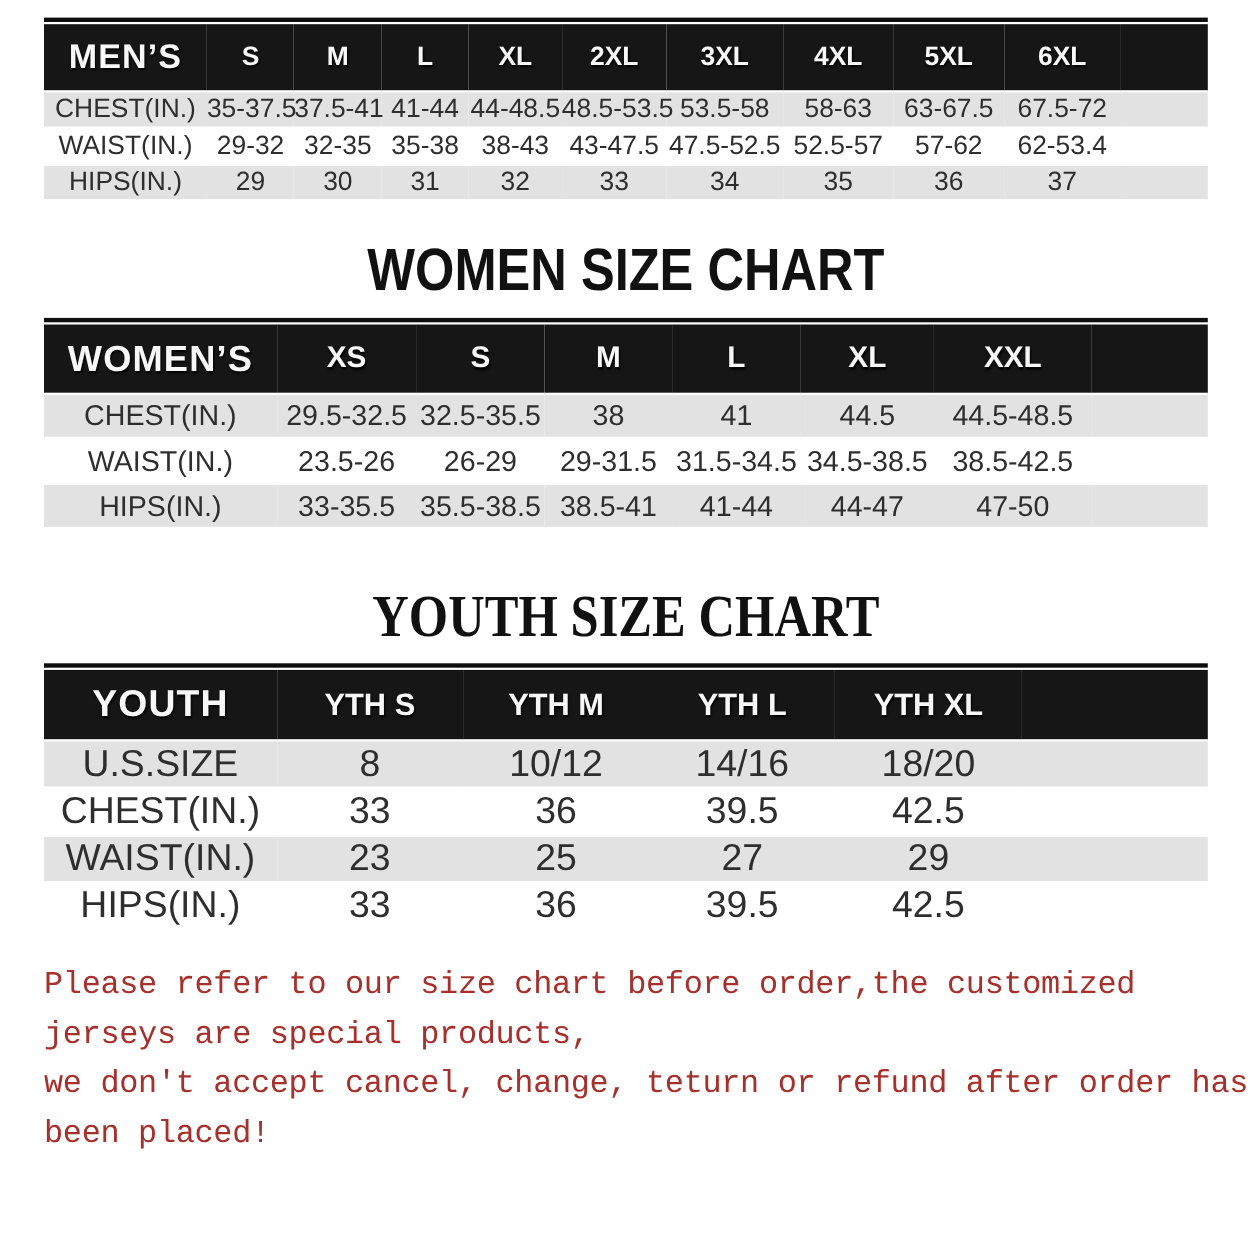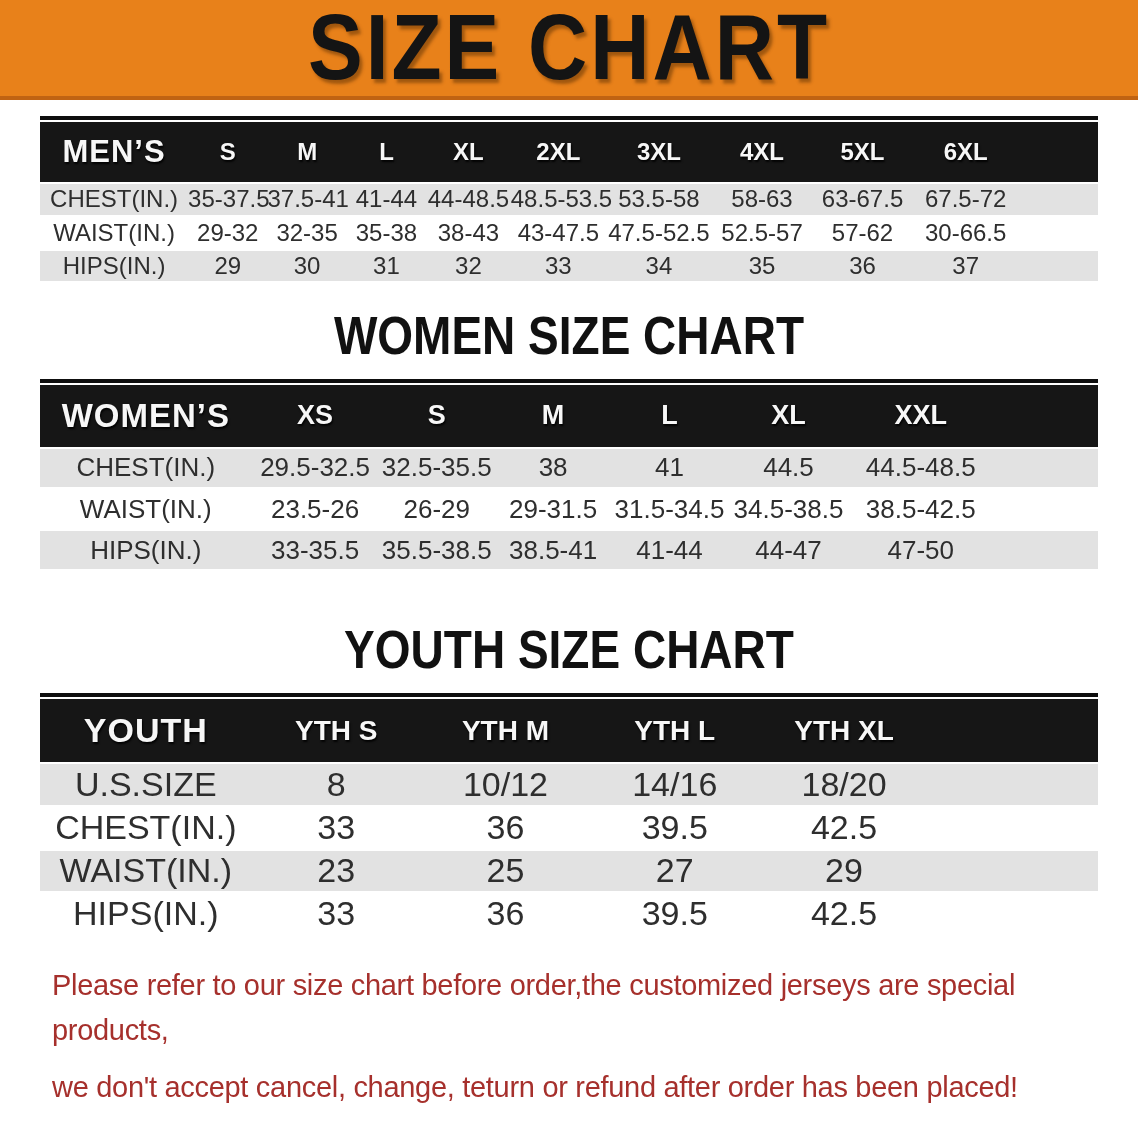--- a/index.html
+++ b/index.html
@@ -32,22 +32,22 @@
   }
   
   .section-heading{
     margin:0;text-align:center;color:var(--heading-text);
   }
   .condensed{
     display:inline-block;font-weight:bold;font-size:46px;line-height:1.2;
     transform:scaleY(1.18);letter-spacing:0px;white-space:nowrap;
   }
   .heading-man{margin-top:22px;}
-  .heading-women{margin-top:24px;}
-  .heading-youth{margin-top:50px;}
+  .heading-women{margin-top:34px;}
+  .heading-youth{margin-top:50px;font-family:Liberation Serif, serif;}
   
   .table-wrap{margin:16px 40px 0 40px;}
   .table-wrap .rule{height:4px;background:#0e0e0e;margin-bottom:2px;}
   table.size-table{
     width:100%;border-collapse:collapse;table-layout:fixed;
   }
   table.size-table thead tr{background:var(--bar-bg);}
   table.size-table th{
     color:#f7f7f7;text-align:center;vertical-align:middle;padding:12px;
     border-bottom:2px solid #ffffff;
@@ -79,30 +79,27 @@
   .youth tbody tr{height:43px;}
   .youth th.group-label{font-size:34px;letter-spacing:3px;}
   .youth th{font-size:28px;}
   .youth td{font-size:34px;}
   .youth td{border-bottom-width:4px;}
   
   .disclaimer{
     margin:26px 0 0 40px;color:var(--red);
     font-size:29px;line-height:45px;letter-spacing:-0.3px;
   }
-  .disclaimer p{margin:12px;}
+  .disclaimer p{margin:0;font-family:Liberation Mono, monospace;}
 </style>
 </head>
 <body>
 
 <div class="page">
 
-  <header class="banner">
-    <span class="banner-title">SIZE CHART</span>
-  </header>
 
   <section>
     <div class="table-wrap mens">
       <div class="rule"></div>
     <table class="size-table">
           <colgroup>
             <col style="width: 14%;">
             <col style="width: 7.5%;">
             <col style="width: 7.5%;">
             <col style="width: 7.5%;">
@@ -146,21 +143,21 @@
             <tr>
               <td class="row-label">WAIST(IN.)</td>
               <td class="val">29-32</td>
               <td class="val">32-35</td>
               <td class="val">35-38</td>
               <td class="val">38-43</td>
               <td class="val">43-47.5</td>
               <td class="val">47.5-52.5</td>
               <td class="val">52.5-57</td>
               <td class="val">57-62</td>
-              <td class="val">30-66.5</td>
+              <td class="val">62-53.4</td>
               <td class="filler"></td>
             </tr>
             <tr class="alt">
               <td class="row-label">HIPS(IN.)</td>
               <td class="val">29</td>
               <td class="val">30</td>
               <td class="val">31</td>
               <td class="val">32</td>
               <td class="val">33</td>
               <td class="val">34</td>

